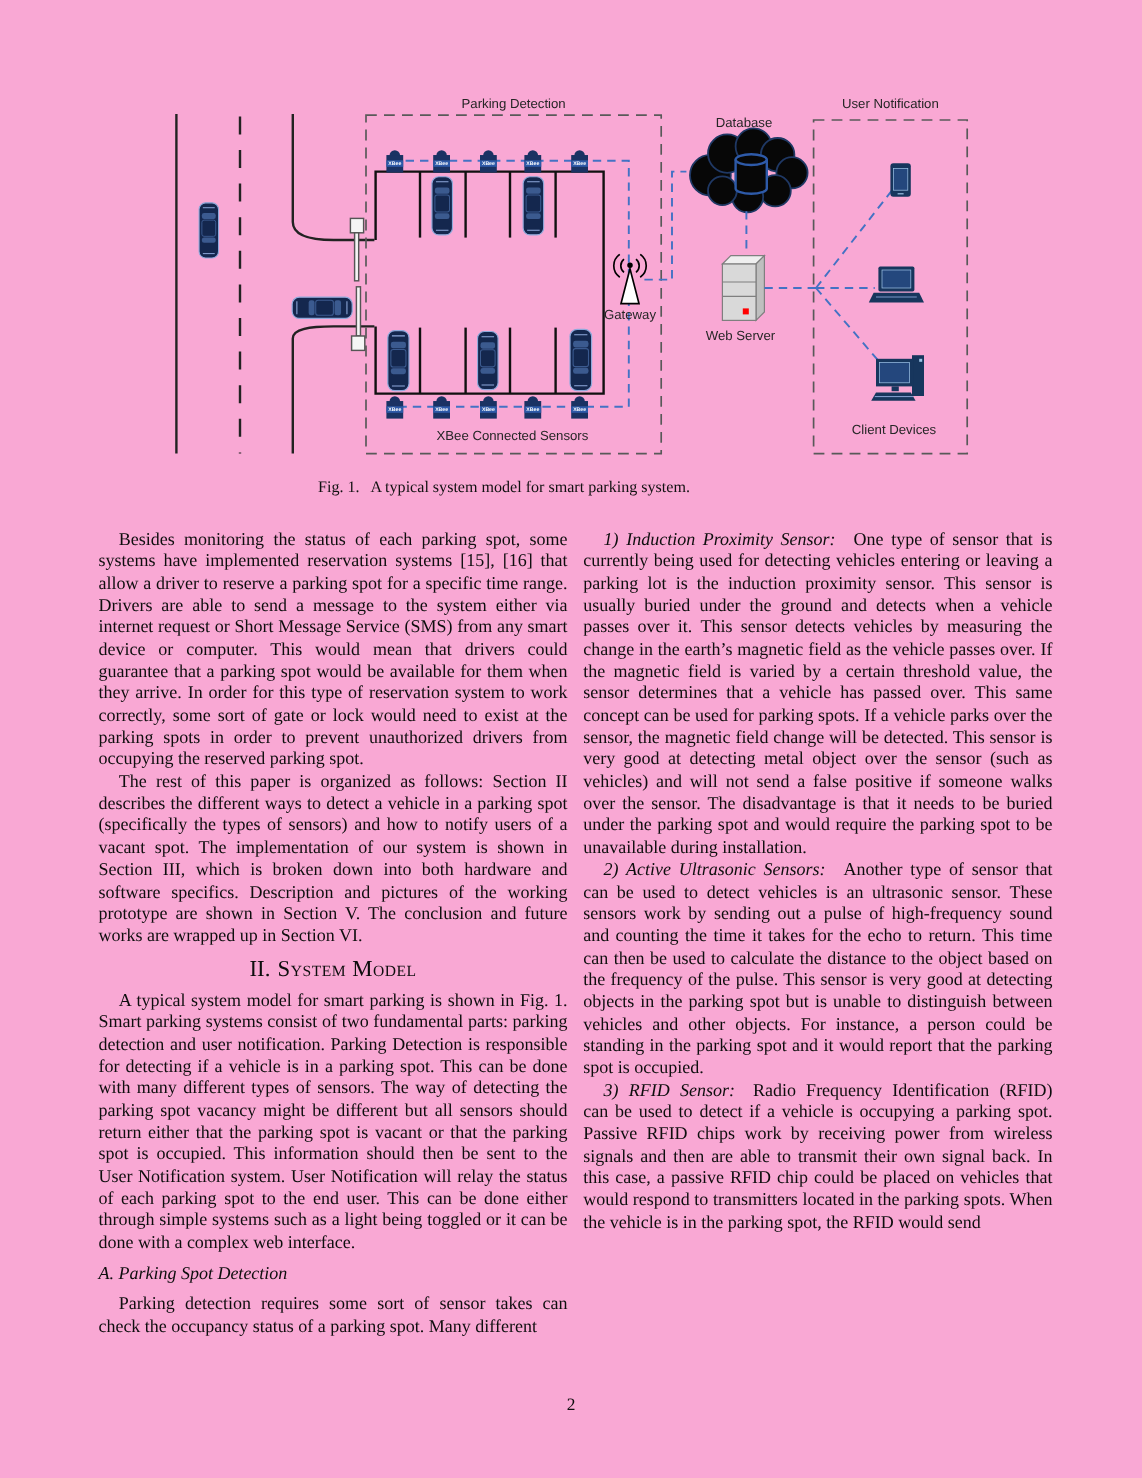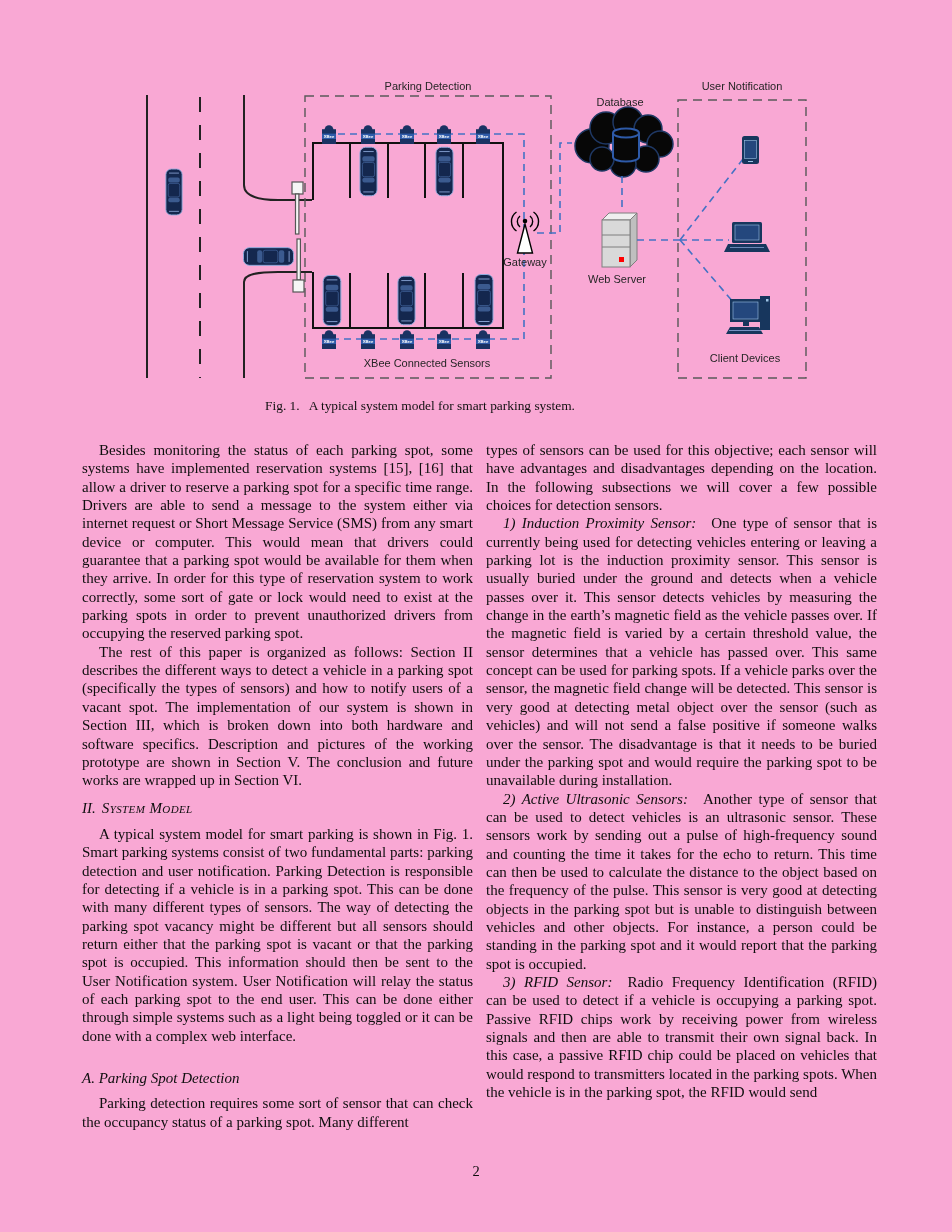--- a/index.html
+++ b/index.html
@@ -11,23 +11,23 @@
   .xbee-text{font-size:4.3px;fill:#ffffff;font-weight:bold;}
   .caption{position:absolute;left:0;top:398px;width:840px;text-align:center;
            font-size:13.4px;color:#111;}
   .caption .cap-text{padding-left:9px;}
   .col{position:absolute;top:441px;width:391px;text-align:justify;
        font-size:15px;line-height:18.35px;}
   .col-left{left:82px;}
   .col-right{left:486px;}
   .col p{margin:0;}
   .indent{text-indent:17px;}
-  .sec-heading{text-align:left;margin:9px 0 8px 0;font-size:15px;font-style:italic;}
+  .sec-heading{text-align:center;margin:9px 0 8px 0;font-size:19px;}
   .sec-title{font-variant:small-caps;letter-spacing:0.4px;padding-left:6px;}
-  .sub-heading{font-style:italic;margin:24px 0 7px 0;font-size:15px;font-weight:normal;text-align:left;}
+  .sub-heading{font-style:italic;margin:8px 0 7px 0;font-size:15px;font-weight:normal;text-align:left;}
   .lead{font-style:italic;padding-right:15px;}
   .page-number{position:absolute;left:0;top:1163px;width:952px;text-align:center;font-size:14.5px;}
   
   .car-body{fill:var(--car,#14274e);stroke:#8faadc;stroke-width:1;}
   .car-glass{fill:#3b5a8f;}
   .lot-line{stroke:#111;stroke-width:2;fill:none;}
   .road-solid{stroke:#222;stroke-width:2;}
   .road-dash{stroke:#222;stroke-width:2;stroke-dasharray:15 13;}
   .box-dash{fill:none;stroke:var(--box_dash,#595959);stroke-width:1.4;stroke-dasharray:9 6;}
   .conn{fill:none;stroke:var(--connector,#4472c4);stroke-width:1.6;stroke-dasharray:7 5;}
@@ -199,25 +199,24 @@
   </div>
 
   <div class="col col-left">
     <p class="indent">Besides monitoring the status of each parking spot, some systems have implemented reservation systems [15], [16] that allow a driver to reserve a parking spot for a specific time range. Drivers are able to send a message to the system either via internet request or Short Message Service (SMS) from any smart device or computer. This would mean that drivers could guarantee that a parking spot would be available for them when they arrive. In order for this type of reservation system to work correctly, some sort of gate or lock would need to exist at the parking spots in order to prevent unauthorized drivers from occupying the reserved parking spot.</p>
     <p class="indent">The rest of this paper is organized as follows: Section II describes the different ways to detect a vehicle in a parking spot (specifically the types of sensors) and how to notify users of a vacant spot. The implementation of our system is shown in Section III, which is broken down into both hardware and software specifics. Description and pictures of the working prototype are shown in Section V. The conclusion and future works are wrapped up in Section VI.</p>
     <div class="sec-heading">
       <span>II.</span><span class="sec-title">System Model</span>
     </div>
     <p class="indent">A typical system model for smart parking is shown in Fig. 1. Smart parking systems consist of two fundamental parts: parking detection and user notification. Parking Detection is responsible for detecting if a vehicle is in a parking spot. This can be done with many different types of sensors. The way of detecting the parking spot vacancy might be different but all sensors should return either that the parking spot is vacant or that the parking spot is occupied. This information should then be sent to the User Notification system. User Notification will relay the status of each parking spot to the end user. This can be done either through simple systems such as a light being toggled or it can be done with a complex web interface.</p>
     <div class="sub-heading">A. Parking Spot Detection</div>
-    <p class="indent">Parking detection requires some sort of sensor that can check the occupancy status of a parking spot. Many different</p>
+    <p class="indent">Parking detection requires some sort of sensor takes can check the occupancy status of a parking spot. Many different</p>
   </div>
 
   <div class="col col-right">
-    <p>types of sensors can be used for this objective; each sensor will have advantages and disadvantages depending on the location. In the following subsections we will cover a few possible choices for detection sensors.</p>
     <p class="indent"><span class="lead">1) Induction Proximity Sensor:</span><span>One type of sensor that is currently being used for detecting vehicles entering or leaving a parking lot is the induction proximity sensor. This sensor is usually buried under the ground and detects when a vehicle passes over it. This sensor detects vehicles by measuring the change in the earth’s magnetic field as the vehicle passes over. If the magnetic field is varied by a certain threshold value, the sensor determines that a vehicle has passed over. This same concept can be used for parking spots. If a vehicle parks over the sensor, the magnetic field change will be detected. This sensor is very good at detecting metal object over the sensor (such as vehicles) and will not send a false positive if someone walks over the sensor. The disadvantage is that it needs to be buried under the parking spot and would require the parking spot to be unavailable during installation.</span></p>
     <p class="indent"><span class="lead">2) Active Ultrasonic Sensors:</span><span>Another type of sensor that can be used to detect vehicles is an ultrasonic sensor. These sensors work by sending out a pulse of high-frequency sound and counting the time it takes for the echo to return. This time can then be used to calculate the distance to the object based on the frequency of the pulse. This sensor is very good at detecting objects in the parking spot but is unable to distinguish between vehicles and other objects. For instance, a person could be standing in the parking spot and it would report that the parking spot is occupied.</span></p>
     <p class="indent"><span class="lead">3) RFID Sensor:</span><span>Radio Frequency Identification (RFID) can be used to detect if a vehicle is occupying a parking spot. Passive RFID chips work by receiving power from wireless signals and then are able to transmit their own signal back. In this case, a passive RFID chip could be placed on vehicles that would respond to transmitters located in the parking spots. When the vehicle is in the parking spot, the RFID would send</span></p>
   </div>
 
   <div class="page-number">2</div>
 
 </div>
 
 </body></html>

